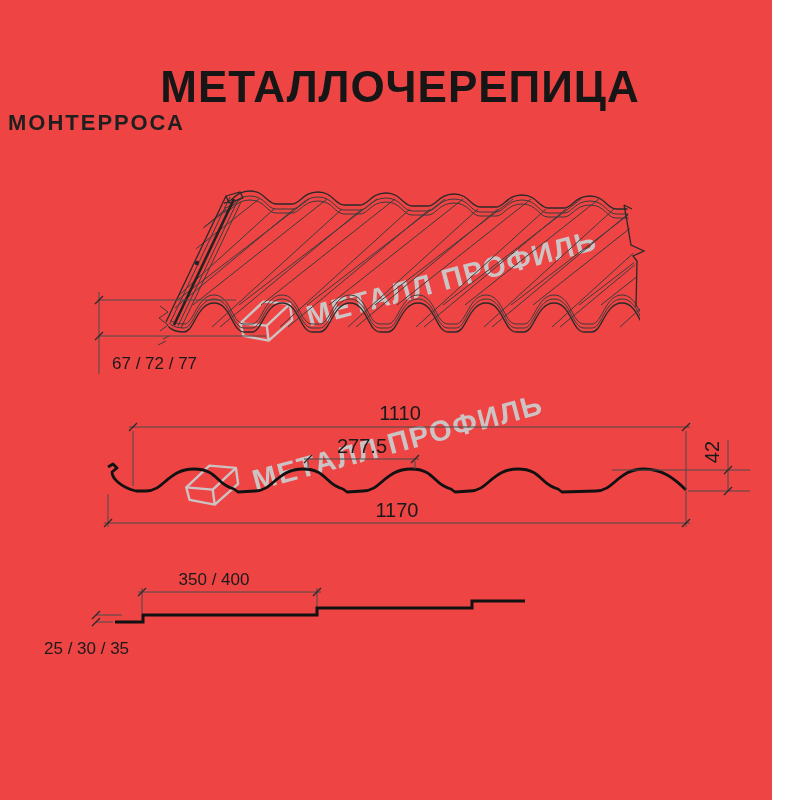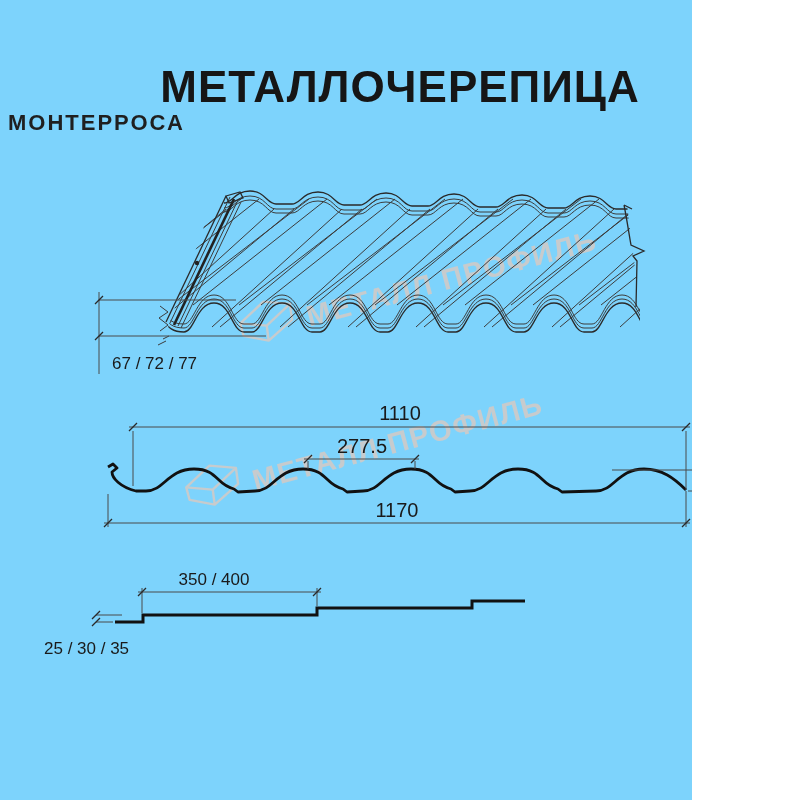--- a/index.html
+++ b/index.html
@@ -1,17 +1,17 @@
 <!DOCTYPE html>
 <html><head>
 <meta charset="utf-8">
 <style>
   html,body{margin:0;padding:0;background:#ffffff;}
   .canvas{
-    position:relative;width:692px;height:800px;background:#7dd3fc;
+    position:relative;width:772px;height:800px;background:#ef4444;
     font-family:"Liberation Sans", sans-serif;overflow:hidden;
   }
   .title{
     position:absolute;top:62px;left:0;width:800px;text-align:center;
     font-size:44px;font-weight:700;letter-spacing:1px;color:#161616;
   }
   .subtitle{
     position:absolute;top:110px;left:8px;width:800px;text-align:left;
     font-size:22px;font-weight:600;letter-spacing:2px;color:#1f1f1f;
   }

